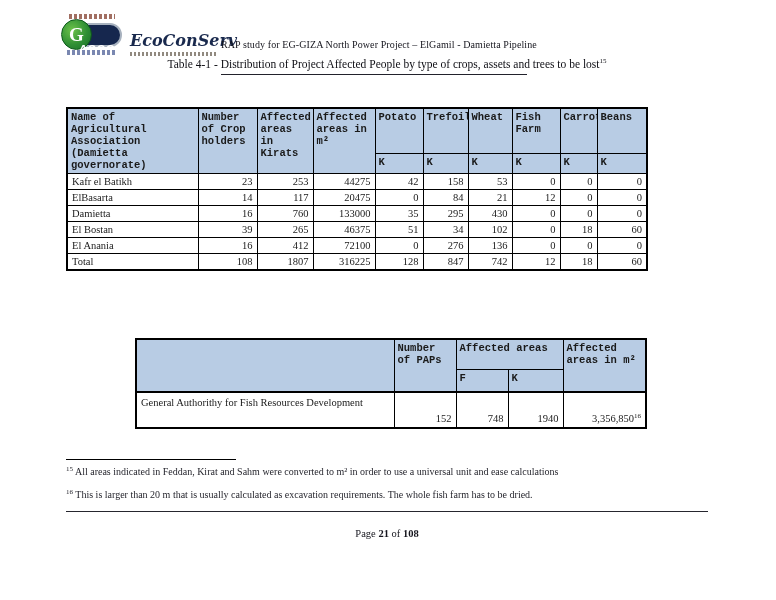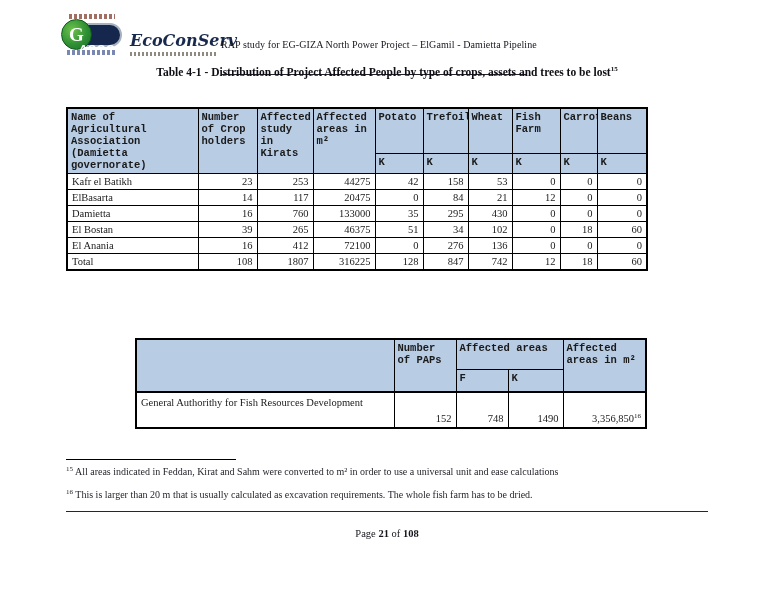--- a/index.html
+++ b/index.html
@@ -56,22 +56,22 @@
 
   .doc-ref {
     position:absolute; left:221px; top:39px; width:306px;
     font-size:10px; color:#15151d; letter-spacing:.1px;
     padding-bottom:24px; border-bottom:1.5px solid #22222c;
     white-space:nowrap;
   }
 
   
   .doc-title {
-    position:absolute; left:66px; top:66px; width:642px;
-    text-align:center; font-weight:bold; font-size:11.5px; color:#0e0e14;
+    position:absolute; left:66px; top:58px; width:642px;
+    text-align:center; font-weight:normal; font-size:11.5px; color:#0e0e14;
   }
   sup { font-size:7px; line-height:0; }
 
   
   table { border-collapse:collapse; table-layout:fixed; }
   .main-table { position:absolute; left:66px; top:107px; width:580px; border:2px solid #000; }
   .fish-table { position:absolute; left:135px; top:338px; width:510px; border:2px solid #000; }
   th, td { border:1px solid #000; font-size:10.5px; overflow:hidden; }
   th {
     background:#b8cce4; font-weight:bold; text-align:left; vertical-align:top;
@@ -131,21 +131,21 @@
       <col style="width:45px">
       <col style="width:44px">
       <col style="width:48px">
     <col style="width:37px">
       <col style="width:50px">
   </colgroup>
   <tbody>
       <tr class="hdr-row">
     <th rowspan="2">Name of Agricultural Association (Damietta governorate)</th>
     <th rowspan="2">Number of Crop holders</th>
-    <th rowspan="2">Affected study in Kirats</th>
+    <th rowspan="2">Affected areas in Kirats</th>
     <th rowspan="2">Affected areas in m²</th>
     <th>Potato</th>
     <th>Trefoil</th>
     <th>Wheat</th>
     <th>Fish Farm</th>
     <th>Carrot</th>
     <th>Beans</th>
   </tr>
   <tr class="k-row">
     <th>K</th>
@@ -246,21 +246,21 @@
     <th rowspan="2">Affected areas in m²</th>
   </tr>
   <tr class="fish-hdr2">
     <th>F</th>
     <th>K</th>
   </tr>
   <tr class="body-row">
     <td class="name">General Authorithy for Fish Resources Development</td>
     <td class="num">152</td>
     <td class="num">748</td>
-    <td class="num">1490</td>
+    <td class="num">1940</td>
     <td class="num"><span>3,356,850</span><sup>16</sup></td>
   </tr>
 </tbody>
   </table>
 
 <div class="footnote-sep"></div>
 <div class="footnote footnote-15">
   <sup>15</sup><span> All areas indicated in Feddan, Kirat and Sahm were converted to m² in order to use a universal unit and ease calculations</span>
 </div>
 <div class="footnote footnote-16">

